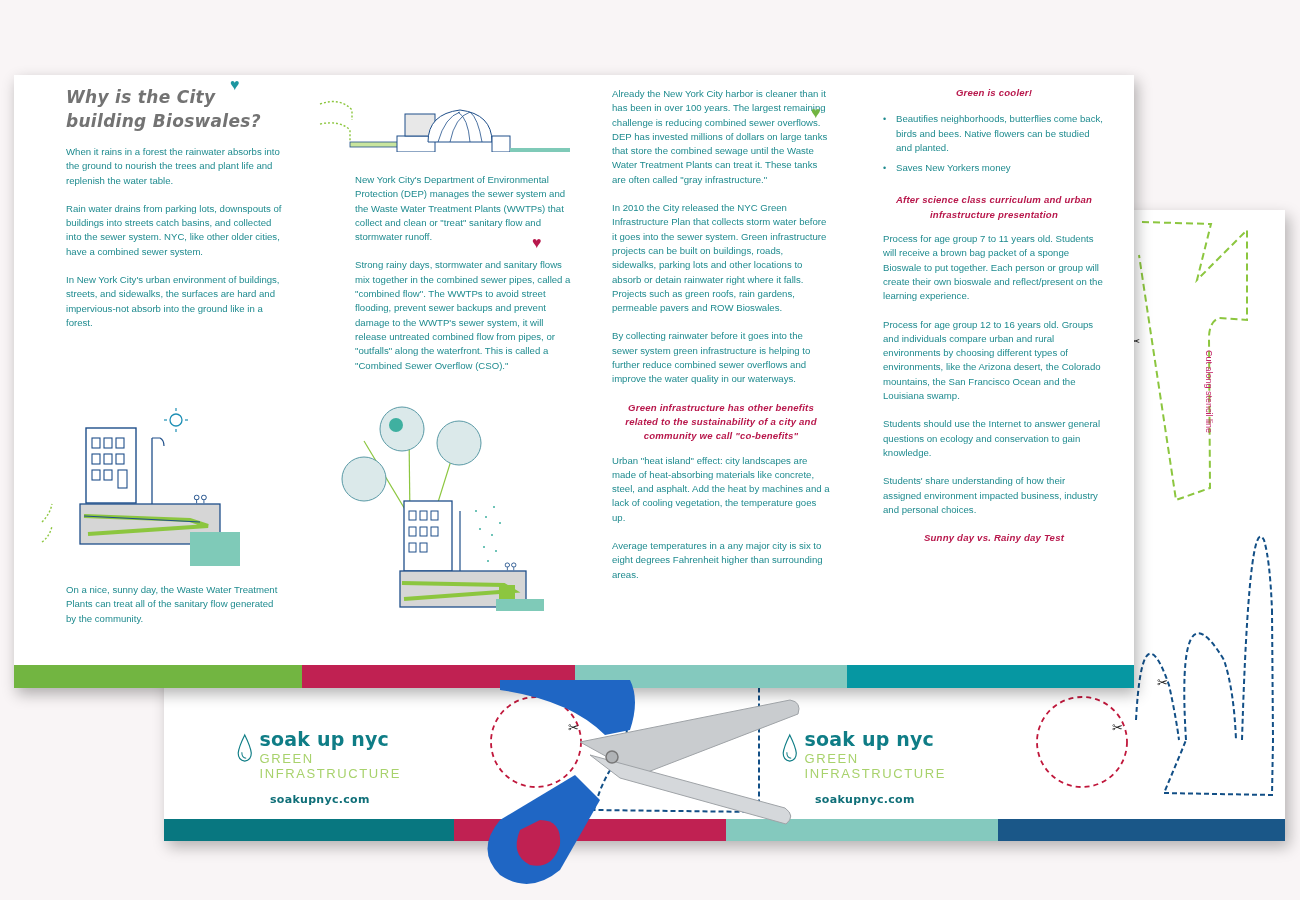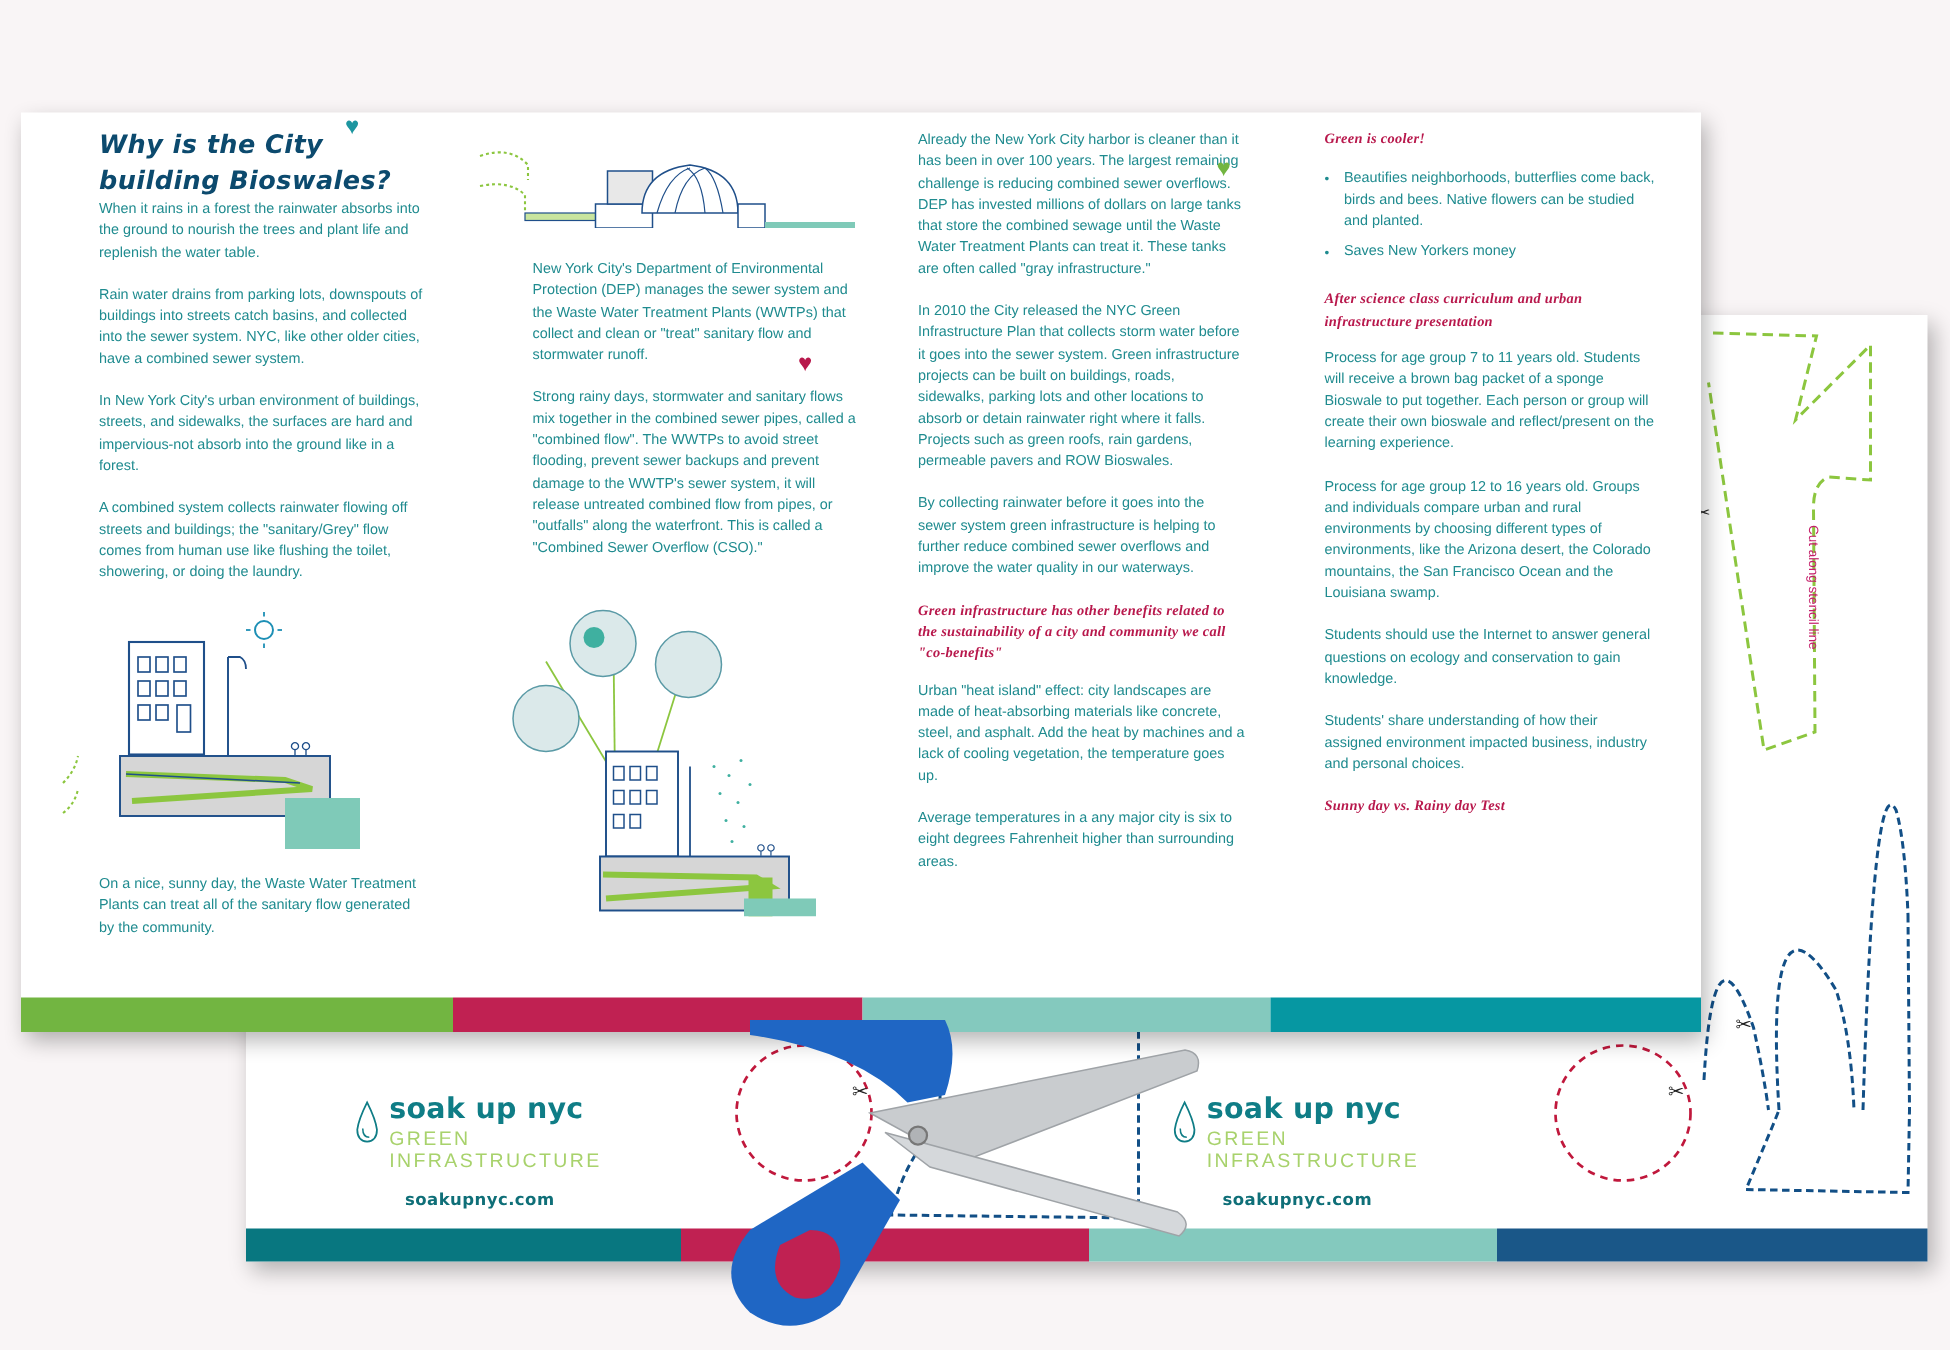--- a/index.html
+++ b/index.html
@@ -31,25 +31,25 @@
     background: #ffffff; box-shadow: 3px 6px 14px rgba(0,0,0,0.30);
   }
   .front-stripes { position: absolute; left: 0; right: 0; bottom: 0; height: 23px; display: flex; }
   .front-stripes div { height: 100%; }
 
   .col { position: absolute; top: 0; }
   .body-text { font-size: 9.6px; line-height: 14.3px; color: #1f8b8f; }
   .body-text p { margin-bottom: 14px; }
   .title-main {
     font-family: "DejaVu Sans", sans-serif; font-weight: bold; font-style: italic;
-    font-size: 17px; line-height: 24px; color: #0c4a6e; margin-bottom: 0; letter-spacing: 0.3px;
+    font-size: 17px; line-height: 24px; color: #737373; margin-bottom: 12px; letter-spacing: 0.3px;
   }
   .subhead {
-    font-family: Liberation Serif, serif; font-weight: bold; font-style: italic;
-    font-size: 9.6px; line-height: 14.3px; color: #b8184c; margin-bottom: 10px; letter-spacing: 0.2px;
+    font-family: Liberation Sans, sans-serif; font-weight: bold; font-style: italic;
+    font-size: 9.6px; line-height: 14.3px; color: #b8184c; margin-bottom: 10px; letter-spacing: 0.2px; text-align: center;
   }
   ul.bullets { list-style: none; margin-bottom: 18px; }
   ul.bullets li { position: relative; padding-left: 13px; margin-bottom: 6px; }
   ul.bullets li::before { content: "•"; position: absolute; left: 0; top: 0; font-size: 9px; }
 
   .heart { position: absolute; font-size: 16px; line-height: 16px; }
   .illus { position: absolute; }
 
   .scissors { position: absolute; left: 480px; top: 680px; width: 330px; height: 210px; }
 </style>
@@ -121,21 +121,20 @@
 
   <div class="col" style="left:52px;top:10px;width:220px;">
     <h1 class="title-main">
       <span>Why is the City</span><br>
       <span>building Bioswales?</span>
     </h1>
     <div class="body-text">
       <p>When it rains in a forest the rainwater absorbs into the ground to nourish the trees and plant life and replenish the water table.</p>
       <p>Rain water drains from parking lots, downspouts of buildings into streets catch basins, and collected into the sewer system. NYC, like other older cities, have a combined sewer system.</p>
       <p>In New York City's urban environment of buildings, streets, and sidewalks, the surfaces are hard and impervious-not absorb into the ground like in a forest.</p>
-      <p>A combined system collects rainwater flowing off streets and buildings; the "sanitary/Grey" flow comes from human use like flushing the toilet, showering, or doing the laundry.</p>
     </div>
   </div>
   <div class="heart" style="left:216px;top:2px;color:#1d96a0;">♥</div>
 
   <svg class="illus" style="left:26px;top:333px;" width="200" height="160" viewBox="0 0 200 160">
     <circle cx="136" cy="12" r="6" fill="none" stroke="#1d8fb5" stroke-width="1.3"></circle>
     <g stroke="#1d8fb5" stroke-width="1.2">
       <line x1="136" y1="0" x2="136" y2="3"></line>
         <line x1="136" y1="21" x2="136" y2="24"></line>
       <line x1="124" y1="12" x2="127" y2="12"></line>

